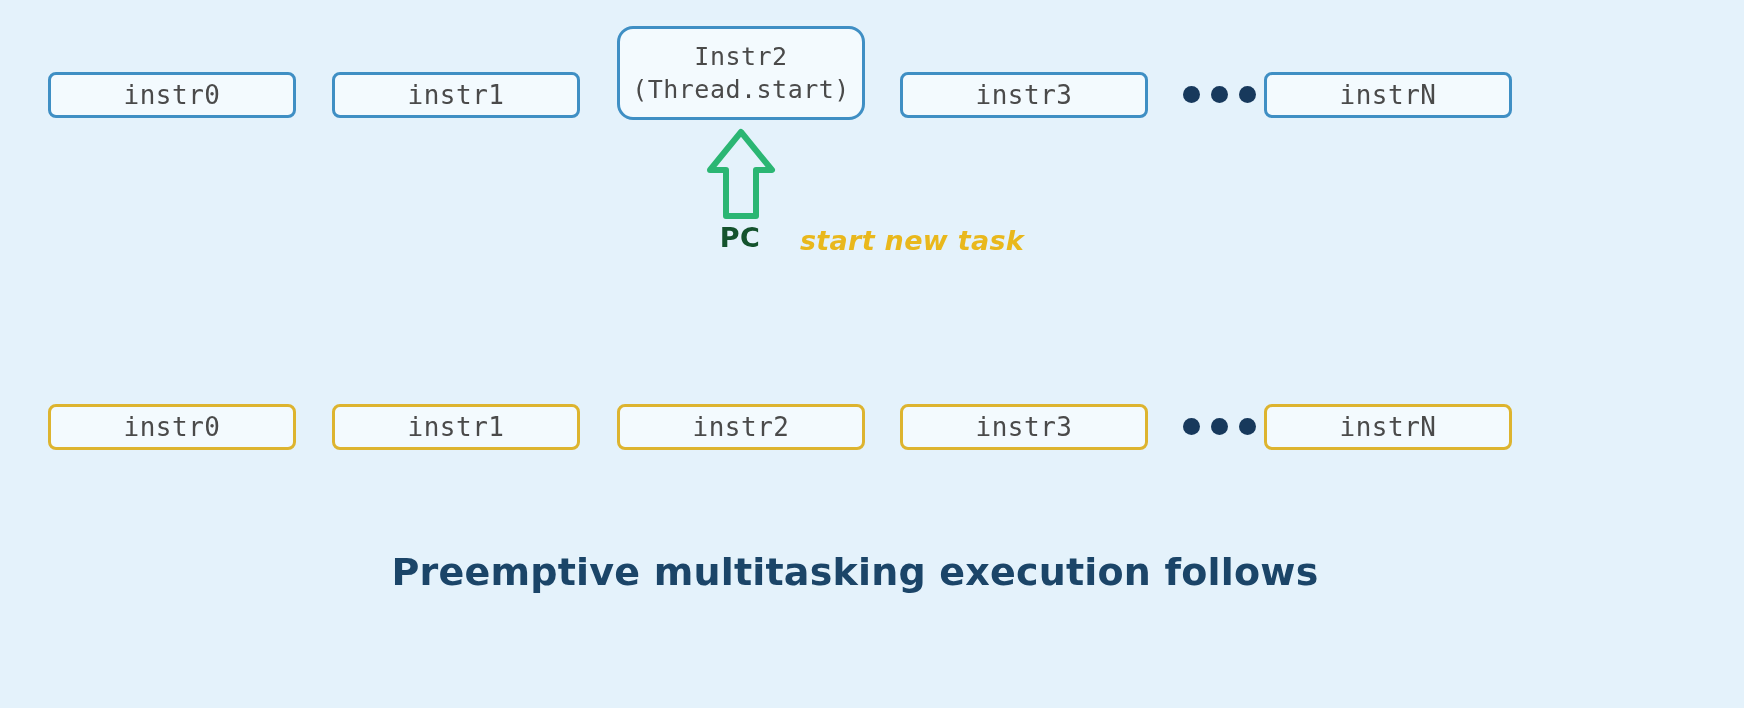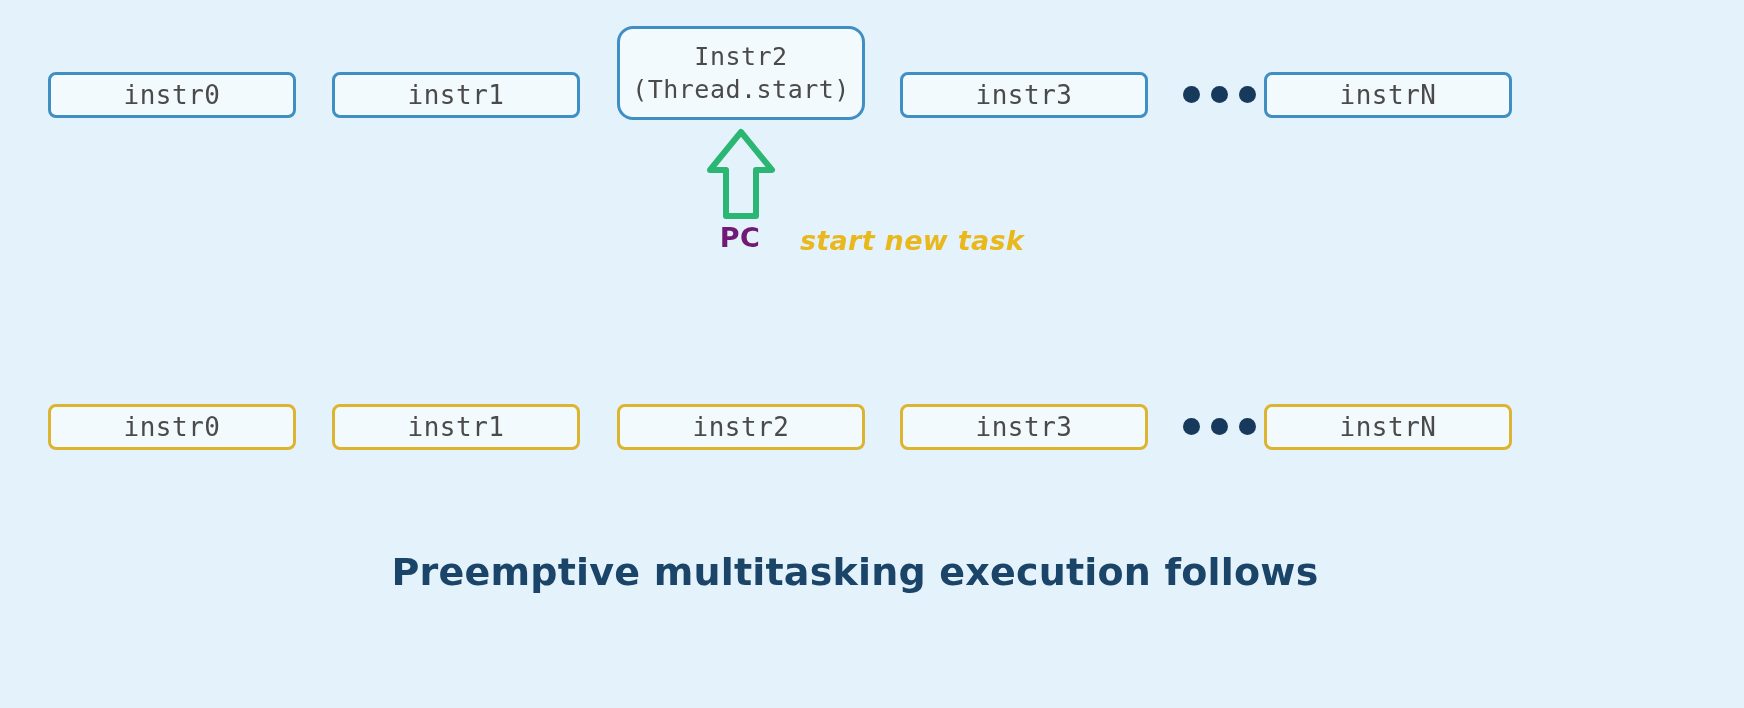--- a/index.html
+++ b/index.html
@@ -131,21 +131,21 @@
       <span class="dot" style="background: rgb(23, 57, 92);"></span>
     </div>
 
     <div class="instr-box" style="left: 1264px; top: 72px; width: 248px; height: 46px; border-color: rgb(63, 143, 196); background: rgb(243, 250, 254); color: rgb(74, 74, 74);">instrN</div>
   </div>
 
   <svg class="pc-arrow" viewBox="0 0 70 92">
     <polygon points="35,4 66,42 50,42 50,88 20,88 20,42 4,42" fill="none" stroke="#2bb673" stroke-width="6" stroke-linejoin="round" stroke-linecap="round"></polygon>
   </svg>
 
-  <div class="pc-label" style="color: #701a75;">PC</div>
+  <div class="pc-label" style="color: #14532d;">PC</div>
 
   <div class="task-label" style="color: rgb(233, 184, 28); font-style: italic;">start new task</div>
 
   <div class="row-bottom">
 
     <div class="instr-box" style="left: 48px; top: 404px; width: 248px; height: 46px; border-color: rgb(221, 180, 47); background: rgb(243, 250, 254); color: rgb(74, 74, 74);">instr0</div>
 
     <div class="instr-box" style="left: 332px; top: 404px; width: 248px; height: 46px; border-color: rgb(221, 180, 47); background: rgb(243, 250, 254); color: rgb(74, 74, 74);">instr1</div>
 
     <div class="instr-box" style="left: 617px; top: 404px; width: 248px; height: 46px; border-color: rgb(221, 180, 47); background: rgb(243, 250, 254); color: rgb(74, 74, 74);">instr2</div>

